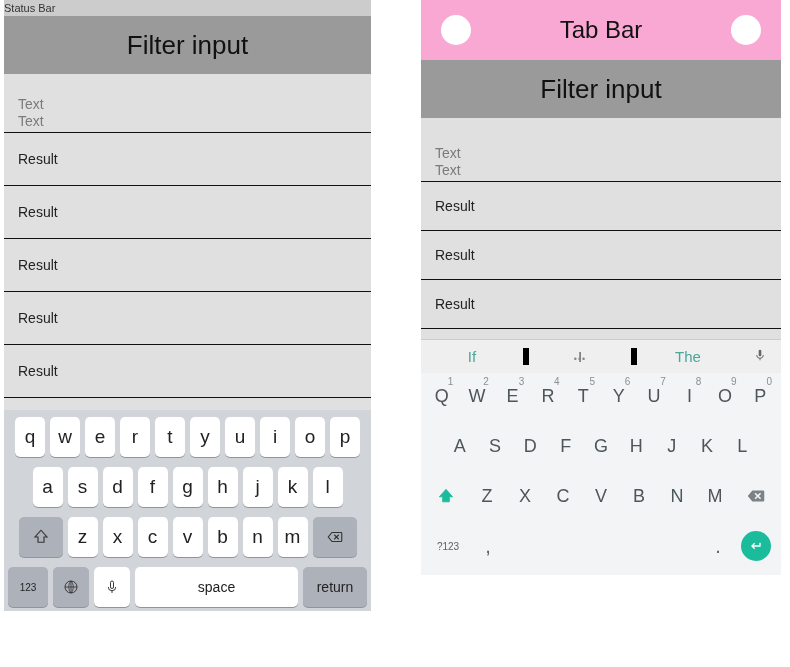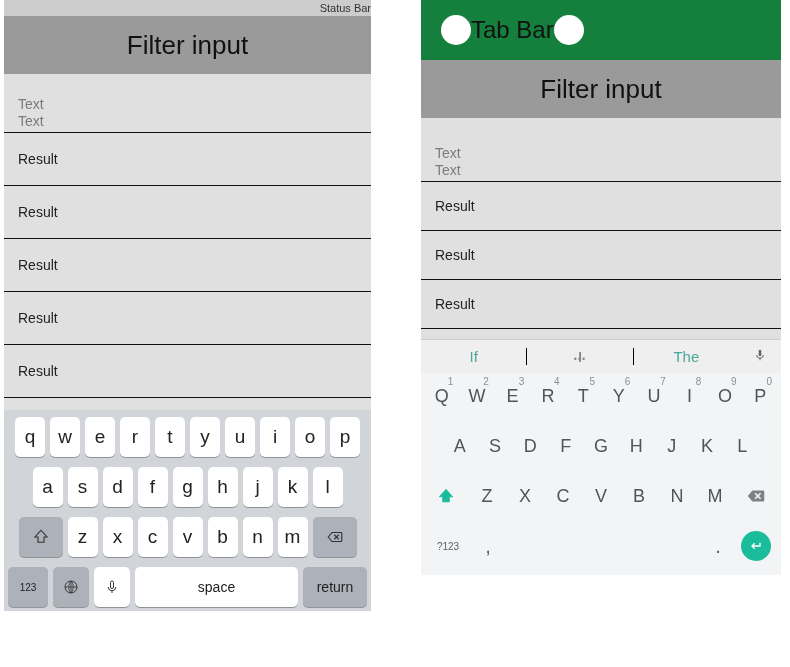--- a/index.html
+++ b/index.html
@@ -11,41 +11,41 @@
     display: flex;
     gap: 50px;
     padding: 0 4px;
   }
   .phone { width: 360px; height: 660px; display:flex; flex-direction:column; }
   .phone.left { width: 367px; }
   .phone.right { width: 360px; }
 
   .status-bar {
     background:#ccc;
-    text-align:right;
+    text-align:left;
     font-size:11px;
     color:#333;
     height:16px;
     line-height:16px;
   }
   .header-bar {
     background:#9a9a9a;
     height:58px;
     display:flex;
     align-items:center;
     justify-content:center;
     font-size:26px;
     color:#111;
   }
   .tab-bar {
-    background:#15803d;
+    background:#f9a8d4;
     height:60px;
     display:flex;
     align-items:center;
-    justify-content:flex-start;
+    justify-content:space-between;
     padding:8px 20px;
     position:relative;
   }
   .tab-dot { width:30px; height:30px; border-radius:50%; background:#fff; }
   .tab-title { font-size:24px; color:#111; }
   .filter-bar-ios {
     background:#e0e0e0;
     height:15px;
   }
   .text-block {
@@ -97,21 +97,21 @@
   
   .suggest-bar {
     background:#efefef;
     height:34px;
     display:flex;
     align-items:center;
     border-top:1px solid #ccc;
   }
   .suggest-bar .sug {
     flex:1; text-align:center; font-size:15px; color:#4aa79a;
-    border-right:1px solid #000000;
+    border-right:6px solid #000000;
   }
   .suggest-bar .sug.mid { color:#666; position:relative;}
   .suggest-bar .sug.mid .dots { position:absolute; width:100%; bottom:1px; left:0; font-size:9px; color:#888; letter-spacing:1px;}
   .suggest-bar .mic { width:42px; text-align:center; color:#666;}
   .and-kbd {
     background:#f3f4f5;
     padding:0 3px 6px;
     display:flex; flex-direction:column; gap:4px;
   }
   .and-row { display:flex; gap:0; justify-content:center; }

